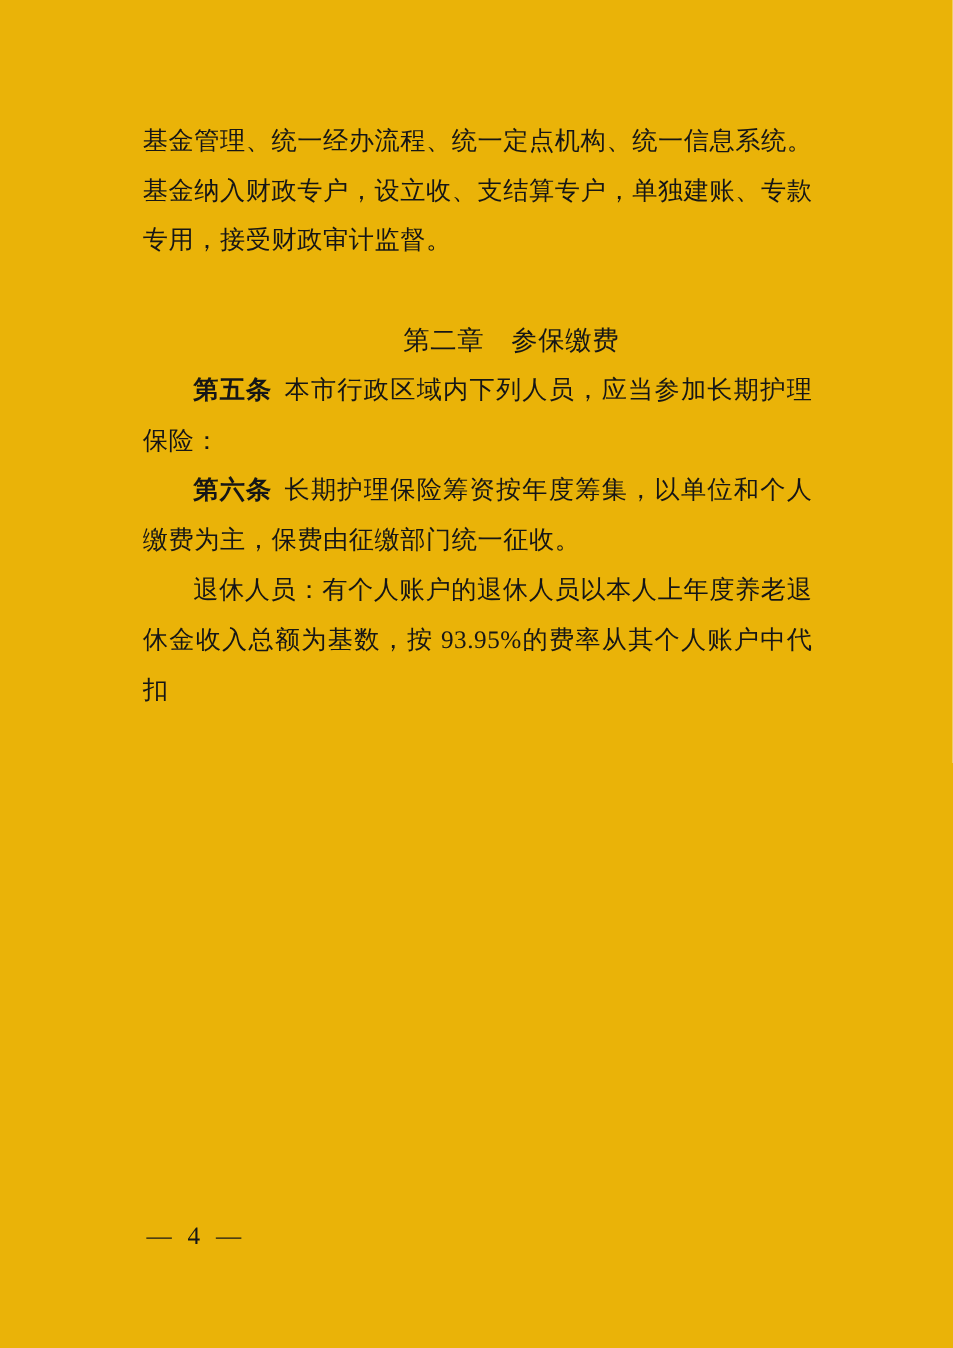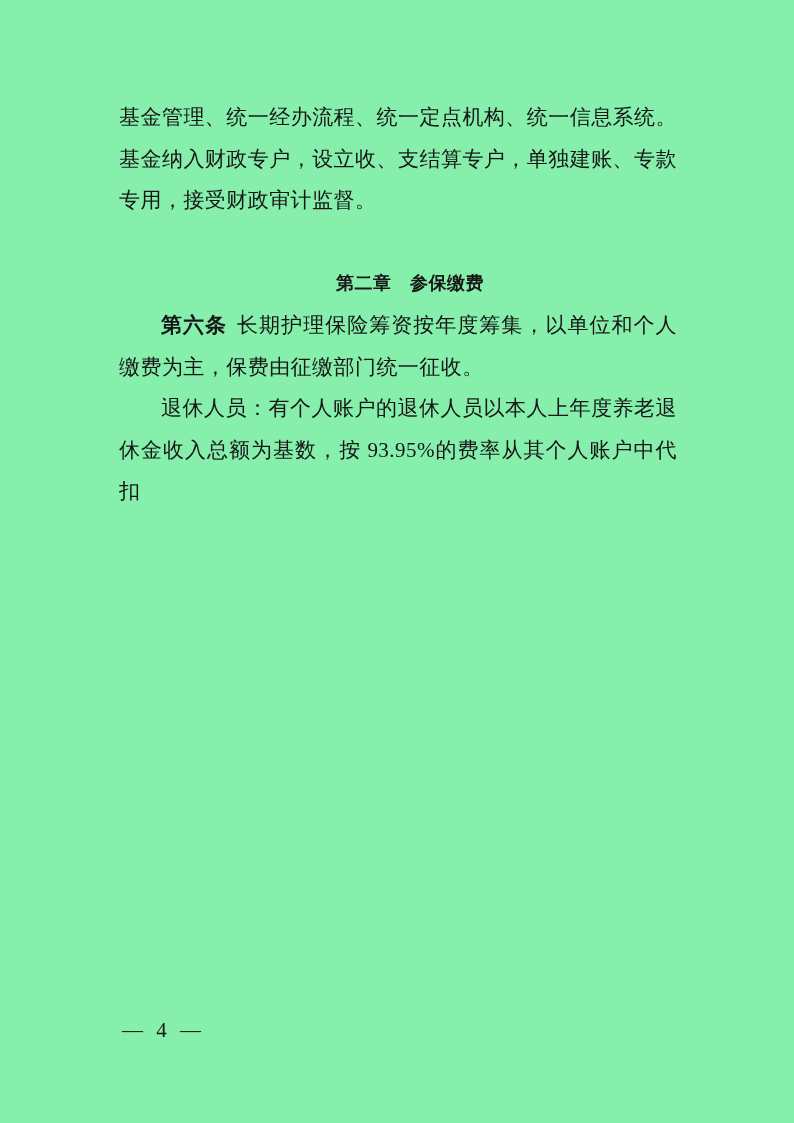--- a/index.html
+++ b/index.html
@@ -6,21 +6,21 @@
   html, body {
     width: 794px;
     height: 1123px;
     background: #ffffff;
     font-family: "Liberation Serif", "DejaVu Serif", serif;
   }
   .page {
     position: relative;
     width: 794px;
     height: 1123px;
-    background: #86efac;
+    background: #eab308;
     color: #161616;
     overflow: hidden;
   }
   .doc-body {
     position: absolute;
     left: 119px;
     top: 97px;
     width: 558px;
     font-size: 21px;
     line-height: 41.6px;
@@ -28,22 +28,22 @@
     text-align: justify;
     text-justify: inter-ideograph;
   }
   .doc-body p {
     text-indent: 2em;
   }
   .doc-body p.no-indent {
     text-indent: 0;
   }
   .chapter-heading {
-    font-weight: bold;
-    font-size: 18px;
+    font-weight: normal;
+    font-size: 22px;
     line-height: 41.6px;
     letter-spacing: 0.5px;
     margin: 41.6px 0 0 217px;
     width: fit-content;
     white-space: nowrap;
   }
   .article-label {
     font-weight: bold;
     margin-right: 10px;
   }
@@ -62,20 +62,21 @@
 <body>
 
 <div class="page">
 
   <div class="doc-body">
 
     <p class="no-indent">基金管理、统一经办流程、统一定点机构、统一信息系统。基金纳入财政专户，设立收、支结算专户，单独建账、专款专用，接受财政审计监督。</p>
 
     <div class="chapter-heading">第二章　参保缴费</div>
 
+    <p><span class="article-label">第五条</span><span>本市行政区域内下列人员，应当参加长期护理保险：</span></p>
 
 
     <p><span class="article-label">第六条</span><span>长期护理保险筹资按年度筹集，以单位和个人缴费为主，保费由征缴部门统一征收。</span></p>
 
 
     <p>退休人员：有个人账户的退休人员以本人上年度养老退休金收入总额为基数，按 93.95%的费率从其个人账户中代扣</p>
 
   </div>
 
   <div class="page-number">— 4 —</div>

